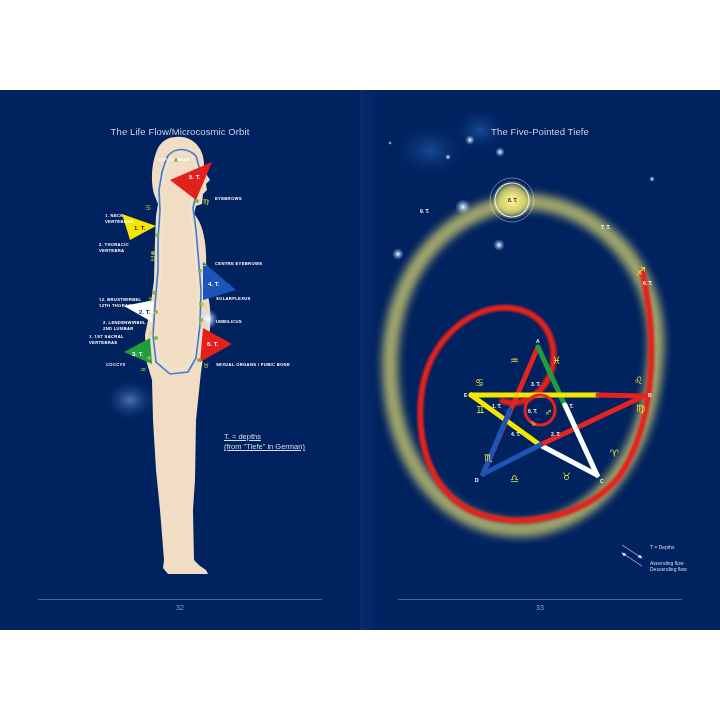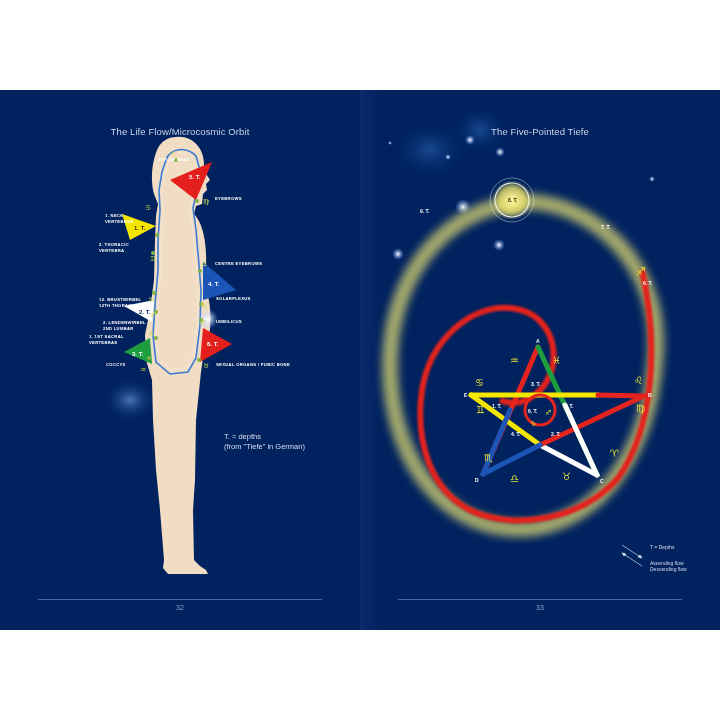--- a/index.html
+++ b/index.html
@@ -7,21 +7,21 @@
   .spread{position:absolute;left:0;top:90px;width:720px;height:540px;background:#00225f;}
   .page{position:absolute;top:0;height:540px;width:360px;}
   .page.left{left:0;}
   .page.right{left:360px;background:linear-gradient(90deg,#0b2b6a 0,#00225f 20px,#00225f 100%);}
   .title{position:absolute;top:36px;width:100%;text-align:center;color:#c9d4ea;font-size:9.5px;letter-spacing:0.1px;}
   .footer-line{position:absolute;top:509px;height:1px;background:#4c67a0;}
   .page-num{position:absolute;top:514px;width:100%;text-align:center;color:#8ea3cf;font-size:7px;}
   svg{position:absolute;left:0;top:0;}
   .lbl{fill:#ffffff;font-family:"Liberation Sans",sans-serif;font-weight:bold;}
   .small-caps{fill:#ffffff;font-family:"Liberation Sans",sans-serif;font-size:4.2px;font-weight:bold;letter-spacing:0.3px;}
-  .note{position:absolute;color:#d6def0;font-size:7.5px;line-height:10px;}
+  .note{position:absolute;color:#d6def0;font-size:7.5px;line-height:10px;text-decoration:underline;}
   .legend{position:absolute;color:#d6def0;font-size:5px;line-height:6.5px;}
 </style>
 </head>
 <body>
 
 <div class="spread">
 
   <div class="page left">
     <div class="title">The Life Flow/Microcosmic Orbit</div>
 

